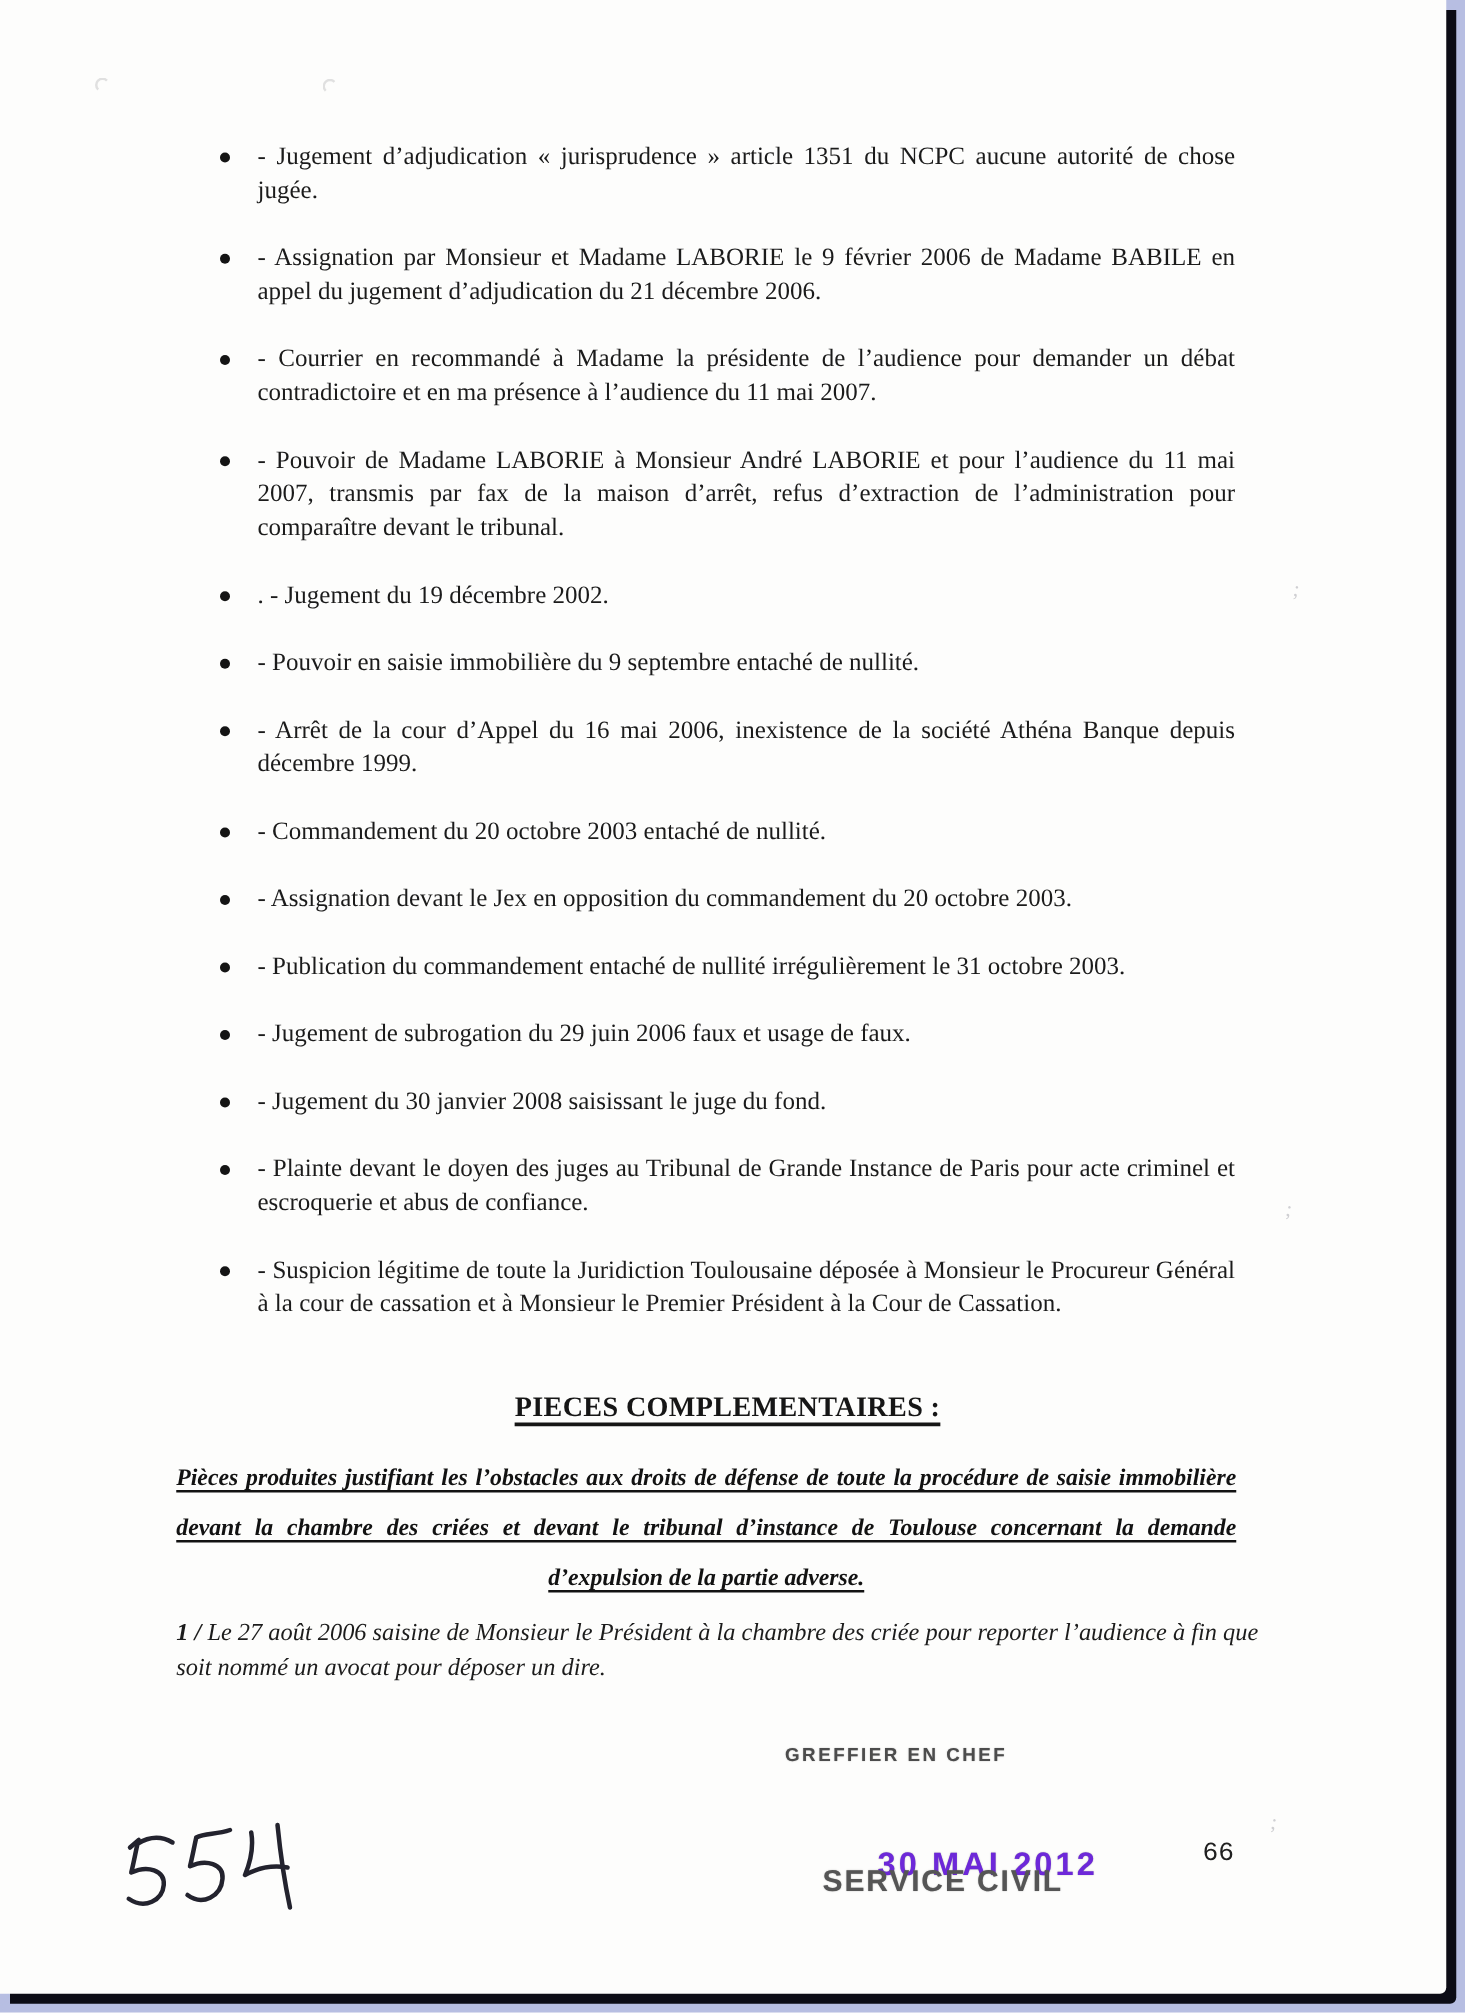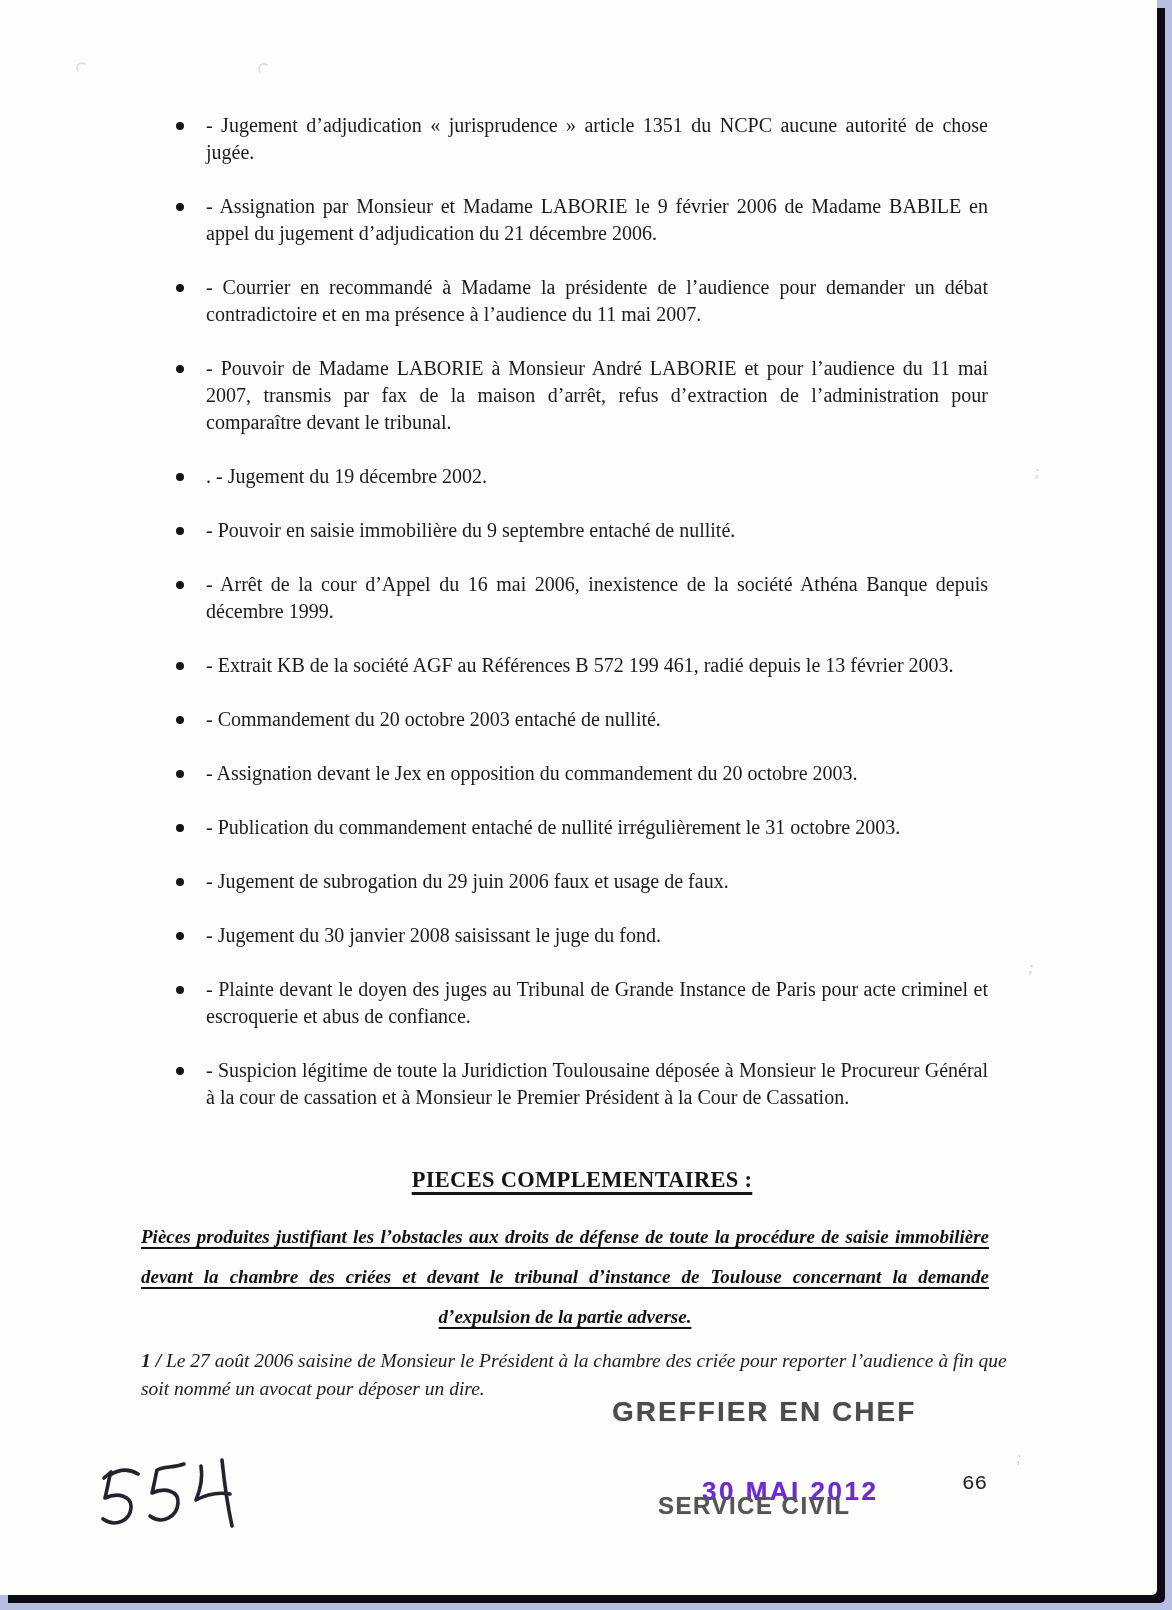--- a/index.html
+++ b/index.html
@@ -83,21 +83,21 @@
   .footnote .fn-prefix{font-weight:700;}
 
   .stamp{
     position:absolute;
     font-family:"Liberation Sans", sans-serif;
     font-weight:700;
     color:#4c4c4c;
     text-shadow:0 0 1px rgba(90,90,90,.55);
     white-space:nowrap;
   }
-  .stamp-title{left:612px;top:1396px;font-size:28px;letter-spacing:2px;}
+  .stamp-title{left:628px;top:1396px;font-size:15px;letter-spacing:2px;}
   .stamp-date{left:702px;top:1476px;font-size:26px;letter-spacing:2.5px;color:#6d28d9;text-align:right;}
   .stamp-dept{left:658px;top:1492px;font-size:24px;letter-spacing:1.5px;color:#555;}
 
   .page-number{
     position:absolute;left:962px;top:1472px;
     font-size:21px;color:#202020;font-family:Liberation Mono, monospace;
   }
   .handwriting{
     position:absolute;left:98px;top:1448px;
   }
@@ -145,24 +145,20 @@
         <div class="bullet-item">
           <span class="bullet-dot"></span>
           <span class="bullet-text">- Pouvoir en saisie immobilière du 9 septembre entaché de nullité.</span>
         </div>
 
         <div class="bullet-item">
           <span class="bullet-dot"></span>
           <span class="bullet-text">- Arrêt de la cour d’Appel du 16 mai 2006, inexistence de la société Athéna Banque depuis décembre 1999.</span>
         </div>
 
-        <div class="bullet-item">
-          <span class="bullet-dot"></span>
-          <span class="bullet-text">- Extrait KB de la société AGF au Références B 572 199 461, radié depuis le 13 février 2003.</span>
-        </div>
 
         <div class="bullet-item">
           <span class="bullet-dot"></span>
           <span class="bullet-text">- Commandement du 20 octobre 2003 entaché de nullité.</span>
         </div>
 
         <div class="bullet-item">
           <span class="bullet-dot"></span>
           <span class="bullet-text">- Assignation devant le Jex en opposition du commandement du 20 octobre 2003.</span>
         </div>

